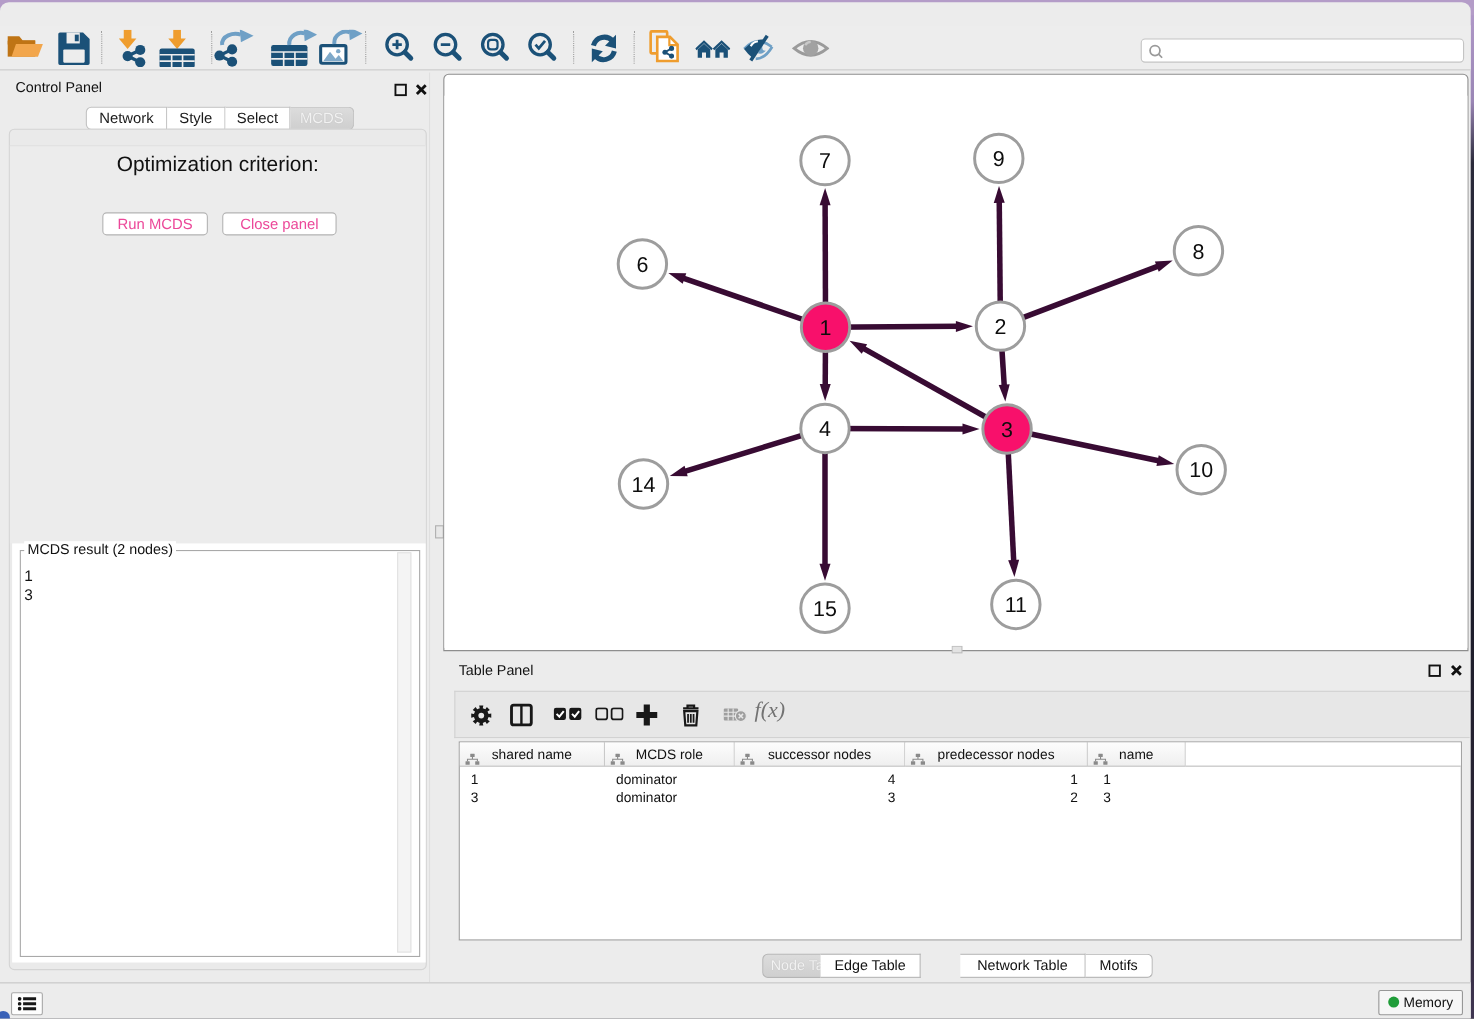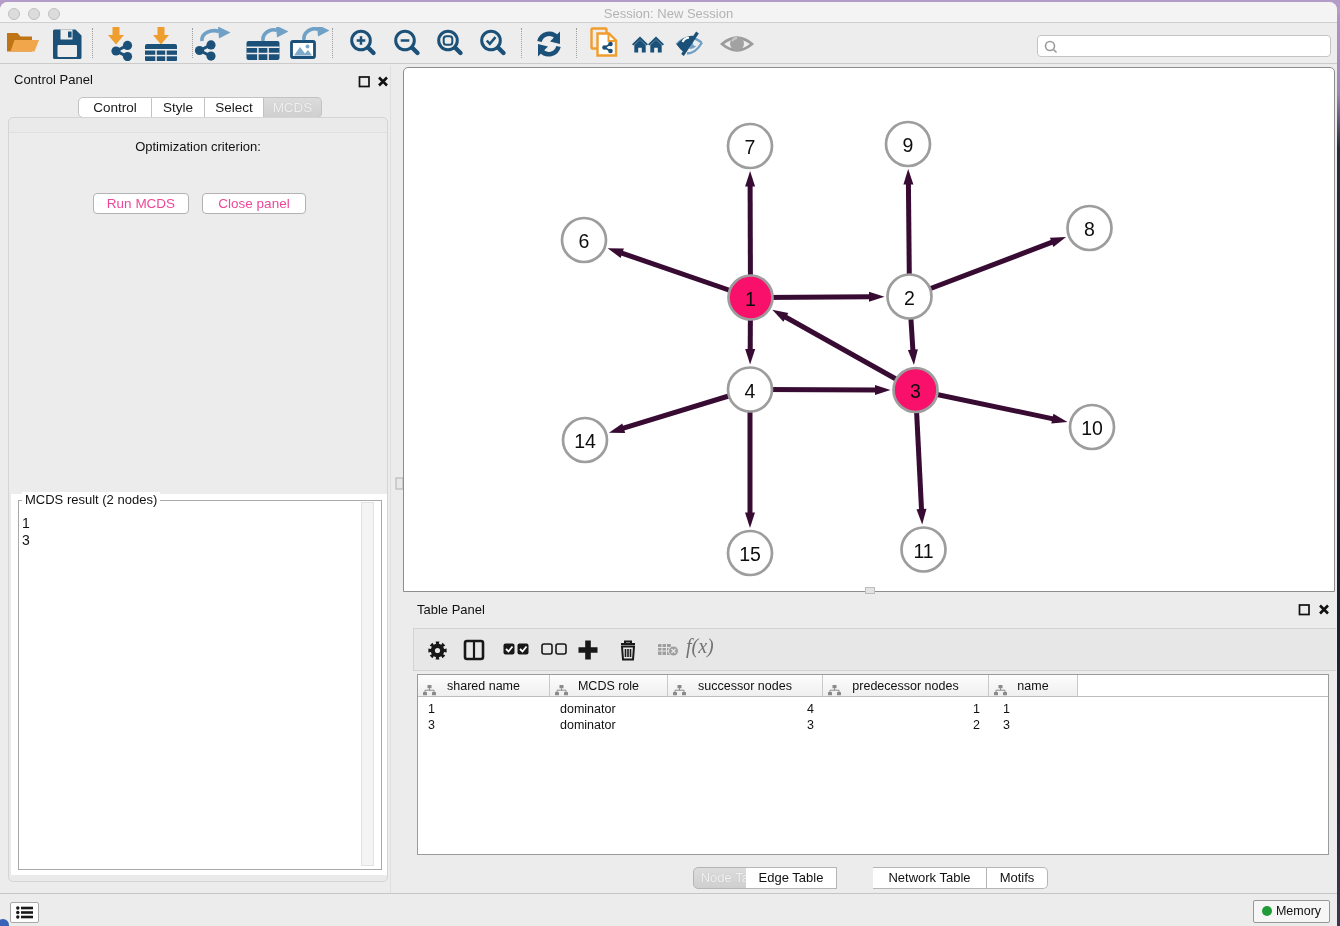--- a/index.html
+++ b/index.html
@@ -35,26 +35,20 @@
 .th{position:absolute;top:0;height:22px;background:linear-gradient(#fdfdfd,#efefef);border-right:1px solid #c9c9c9;border-bottom:1px solid #bdbdbd;font-size:12.5px;color:#111;text-align:center;line-height:22px}
 .td{position:absolute;font-size:12.5px;color:#111;height:16px;line-height:16px}
 .btabs{position:absolute;top:865px;height:22px;border:1px solid #b5b5b5;background:#fff;font-size:13px;color:#111;text-align:center;line-height:20px}
 
 .statusbar{position:absolute;left:0;top:891px;width:1337px;height:35px;background:#ececec;border-top:1px solid #c6c6c6}
 </style></head>
 <body>
 <div class="deskright"></div>
 <div style="position:absolute;left:0;top:0;width:1340px;height:14px;background:#b49cc8"></div>
 <div class="win">
-<div class="titlebar">
-  <div class="tl" style="left:8px"></div>
-  <div class="tl" style="left:28px"></div>
-  <div class="tl" style="left:48px"></div>
-  <div class="wtitle">Session: New Session</div>
-</div>
 <div class="toolbar" id="toolbar">
   <div class="tsep" style="left:92px"></div>
 <svg class="ticon" style="left:6px;top:6px" width="34" height="30" viewBox="0 0 34 30">
         <path d="M1,4 h10.5 l3,3.5 h11.5 v4 h-25 z" fill="#bf7415"></path>
 <rect x="1" y="8" width="25" height="14.5" fill="#bf7415"></rect>
 <path d="M4.5,22.5 L8.5,11 H33 L28.5,22.5 z" fill="#f2a64c"></path>
       </svg>
 <svg class="ticon" style="left:52px;top:5px" width="31" height="32" viewBox="0 0 31 32">
         <path d="M2.5,1.5 h21 l6,6 v22 a1.5,1.5 0 0 1 -1.5,1.5 h-25.5 a1.5,1.5 0 0 1 -1.5,-1.5 v-26.5 a1.5,1.5 0 0 1 1.5,-1.5 z" fill="#1b5178"></path>
 <rect x="8.5" y="1.5" width="12" height="10" fill="#ededed"></rect>
@@ -172,27 +166,27 @@
           <circle cx="7" cy="7" r="4.5" fill="none" stroke="#9a9a9a" stroke-width="1.6"></circle>
           <line x1="10.5" y1="10.5" x2="13.5" y2="13.5" stroke="#9a9a9a" stroke-width="1.6"></line>
         </svg></div>
 </div>
 
 <div class="cp-title">Control Panel</div>
 <svg class="abs" style="left:358px;top:73px" width="32" height="14" viewBox="0 0 32 14">
  <rect x="1.5" y="2" width="9.5" height="9.5" fill="none" stroke="#111" stroke-width="1.7"></rect>
  <path d="M21,2.5 l8,8 M29,2.5 l-8,8" stroke="#111" stroke-width="2.6"></path>
 </svg>
-<div class="tab" style="left:78px;width:74px;border-left:1px solid #c2c2c2;border-radius:5px 0 0 5px">Control</div>
+<div class="tab" style="left:78px;width:74px;border-left:1px solid #c2c2c2;border-radius:5px 0 0 5px">Network</div>
 <div class="tab" style="left:152px;width:53px">Style</div>
 <div class="tab" style="left:205px;width:59px">Select</div>
 <div class="tab" style="left:264px;width:58px;background:linear-gradient(#dcdcdc,#cfcfcf);color:#f2f2f2;border-radius:0 5px 5px 0;text-shadow:0 0 1px #b5b5b5">MCDS</div>
 <div class="tabpane">
   <div style="position:absolute;left:0px;top:14px;width:378px;height:362px;background:#ececec;border-top:1px solid #e0e0e0"></div>
-  <div style="position:absolute;left:0;top:21px;width:378px;font-size:13px;color:#111;text-align:center">Optimization criterion:</div>
+  <div style="position:absolute;left:0;top:21px;width:378px;font-size:19px;color:#111;text-align:center">Optimization criterion:</div>
 </div>
 <div class="btn" style="left:93px;width:96px">Run MCDS</div>
 <div class="btn" style="left:202px;width:104px">Close panel</div>
 <div class="results">
   <div class="fieldset"></div>
   <div class="legend">MCDS result (2 nodes)</div>
   <div style="position:absolute;left:11px;top:21px;font-size:14px;color:#111;line-height:17px">1<br>3</div>
   <div style="position:absolute;right:13px;top:8px;width:13px;height:364px;background:#f4f4f4;border:1px solid #e2e2e2"></div>
 </div>
 <svg class="abs" style="left:395px;top:475px" width="10" height="14">

